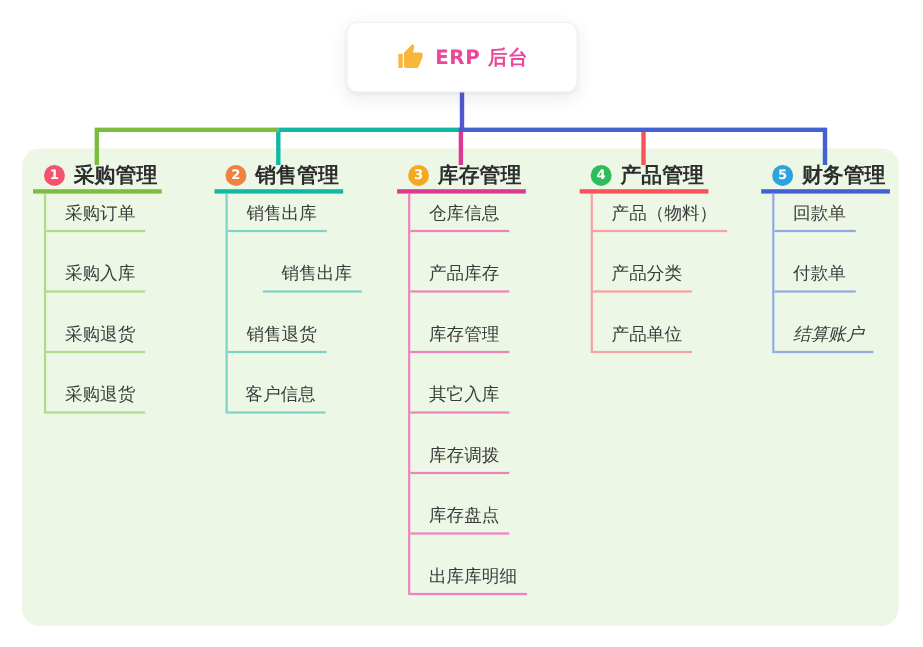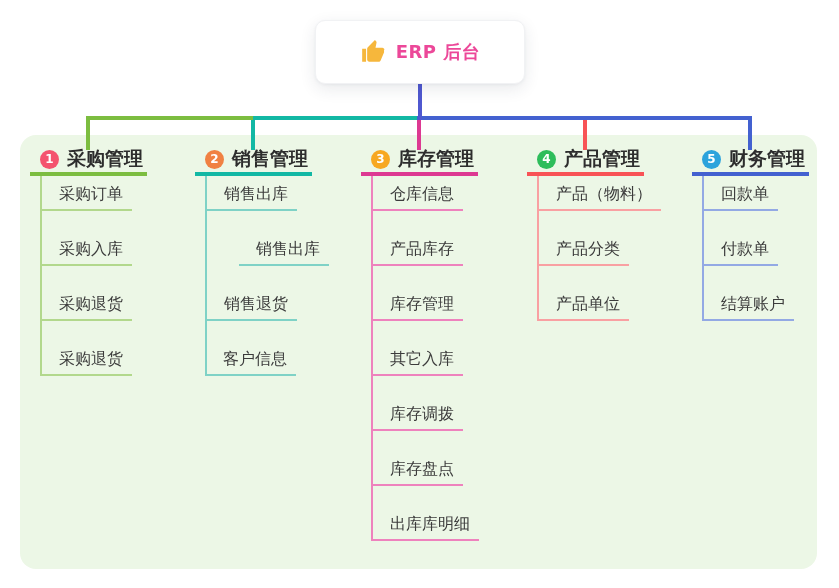--- a/index.html
+++ b/index.html
@@ -164,19 +164,19 @@
           <span class="branch-label">财务管理</span>
         </div>
         <ul class="children" style="border-left-color: rgb(147, 169, 228);">
           <li>
             <span class="child" style="border-bottom-color: rgb(147, 169, 228);">回款单</span>
           </li>
           <li>
             <span class="child" style="border-bottom-color: rgb(147, 169, 228); padding-left: 17px;">付款单</span>
           </li>
           <li>
-            <span class="child" style="border-bottom-color: rgb(147, 169, 228);">结算账户</span>
+            <span class="child" style="border-bottom-color: rgb(147, 169, 228); font-style: italic;">结算账户</span>
           </li>
         </ul>
       </div>
     </div>
 
 </div>
 
 </body></html>

